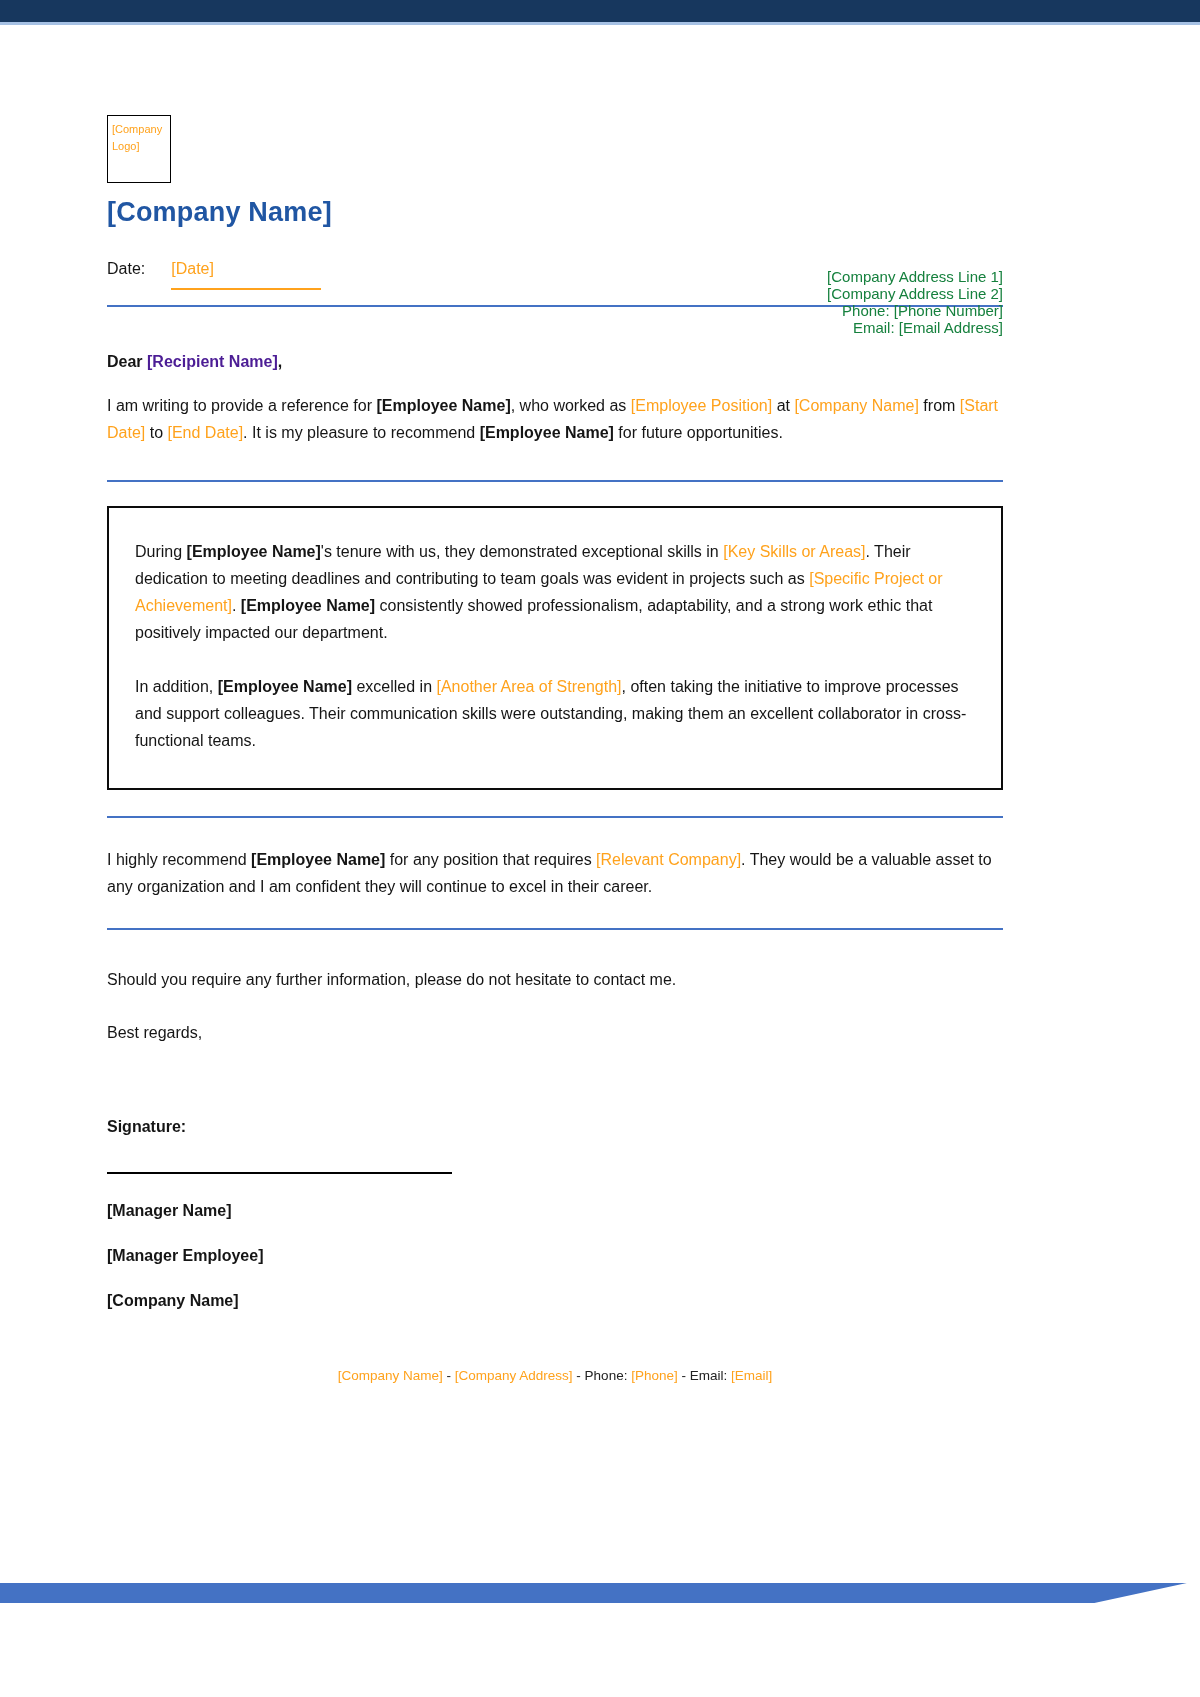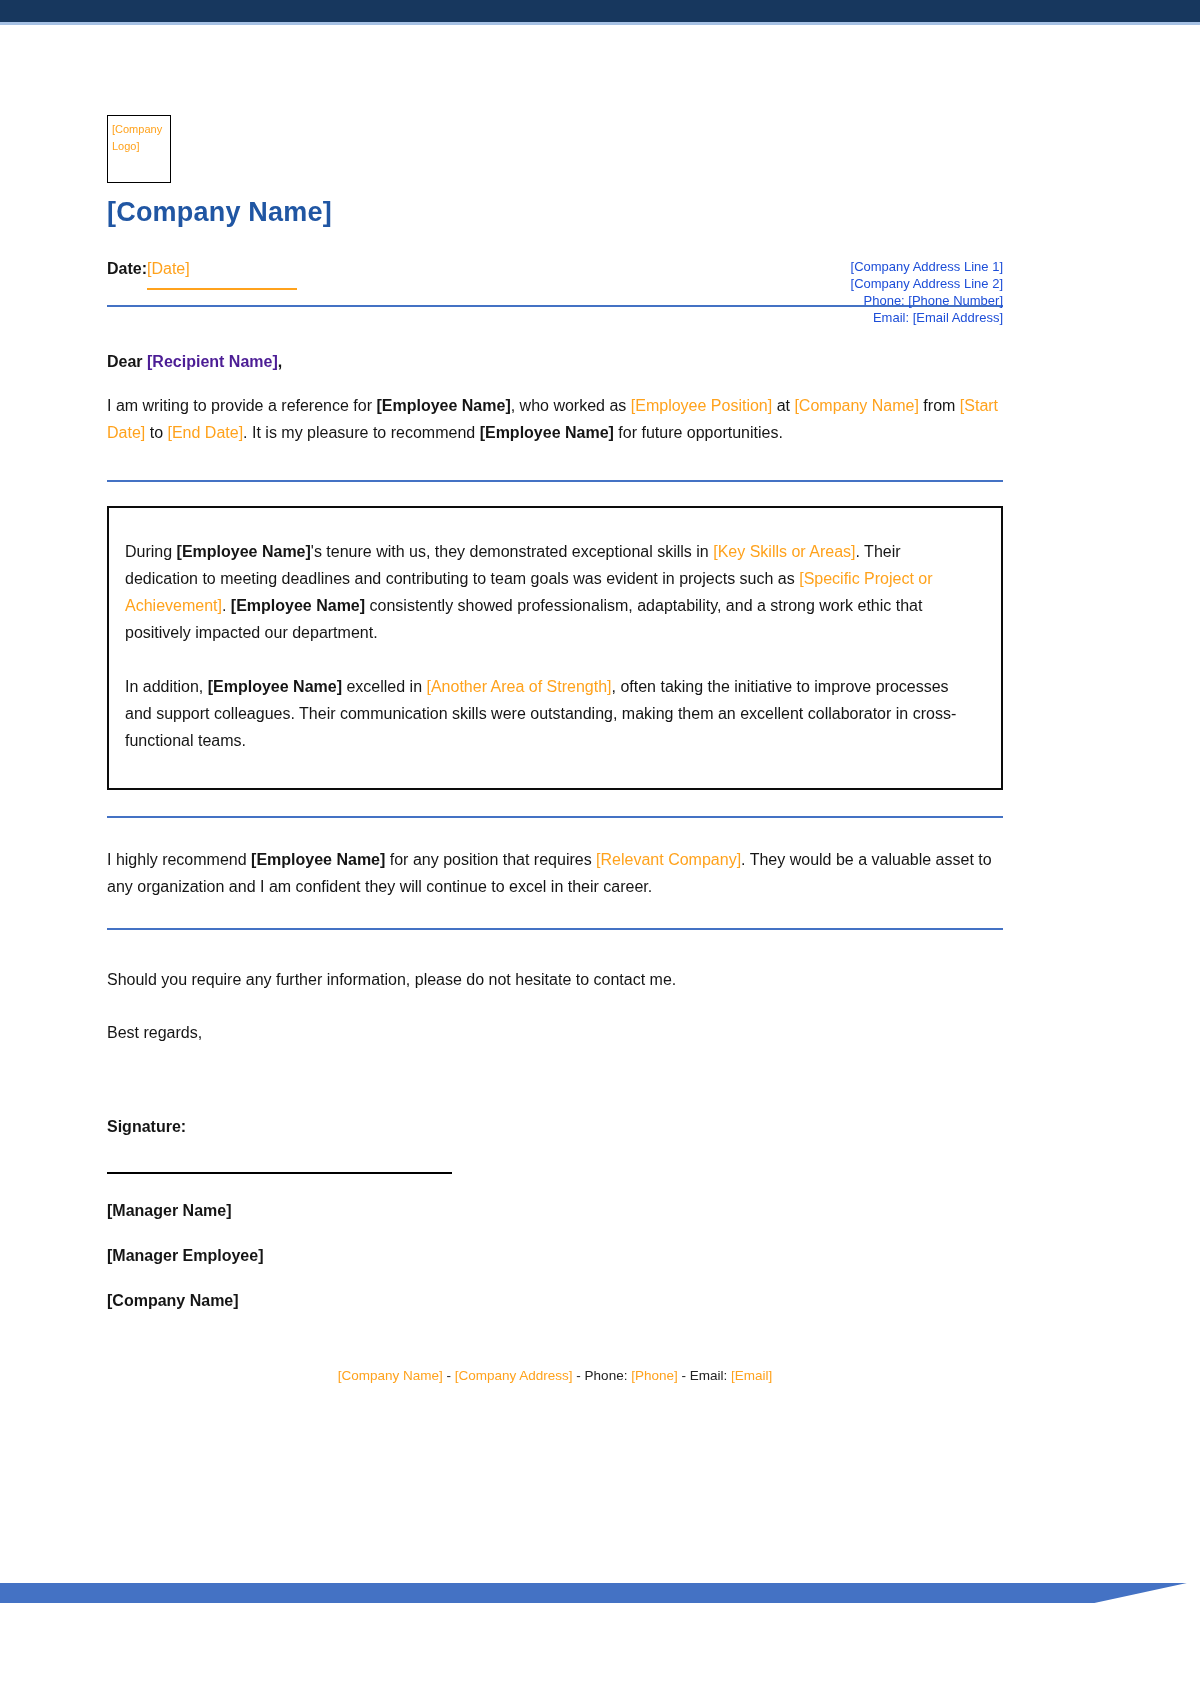--- a/index.html
+++ b/index.html
@@ -28,51 +28,51 @@
   }
   h1.company-name {
     margin-top:14px;
     font-size:27px; font-weight:bold;
     color:#2056A3;
     letter-spacing:0.2px;
   }
 
   .header-meta { position:relative; margin-top:24px; height:80px; }
   .date-row { position:absolute; left:0; top:8px; font-size:16px; }
-  .date-label { font-weight:bold; }
+  .date-label { font-weight:normal; margin-right:26px; }
   .date-value {
     display:inline-block; min-width:150px;
     color:#FFA21C; padding-bottom:10px;
     border-bottom:2px solid #FFA21C;
   }
   .address-block {
-    position:absolute; right:0; top:6px;
-    text-align:right; font-size:13px; line-height:17px;
-    color:#1d4ed8;
+    position:absolute; right:0; top:16px;
+    text-align:right; font-size:15px; line-height:17px;
+    color:#15803d;
   }
   .header-rule {
     position:absolute; left:0; right:0; top:53px;
     border-top:2px solid #4472C4;
   }
 
   .para { font-size:16px; line-height:27px; }
   .seg-p { color:#151515; }
   .seg-b { color:#151515; font-weight:bold; }
   .seg-o { color:#FFA21C; }
   .seg-bo { color:#4c1d95; font-weight:bold; }
 
   .salutation { margin-top:16px; }
   .intro { margin-top:17px; }
 
   .blue-rule { border:none; border-top:2px solid #4472C4; }
   .rule-above-box { margin-top:34px; }
   .highlight-box {
     margin-top:24px;
     border:2px solid #0C0C0C;
-    padding:30px 26px 34px 16px;
+    padding:30px 26px 34px 26px;
   }
   .highlight-box .para + .para { margin-top:27px; }
   .rule-below-box { margin-top:26px; }
   .recommendation { margin-top:28px; }
   .rule-below-reco { margin-top:28px; }
   .closing { margin-top:36px; }
   .regards { margin-top:26px; }
 
   .signature-label { margin-top:72px; font-size:16px; font-weight:bold; }
   .signature-line { margin-top:36px; width:345px; border-top:2px solid #000; }

